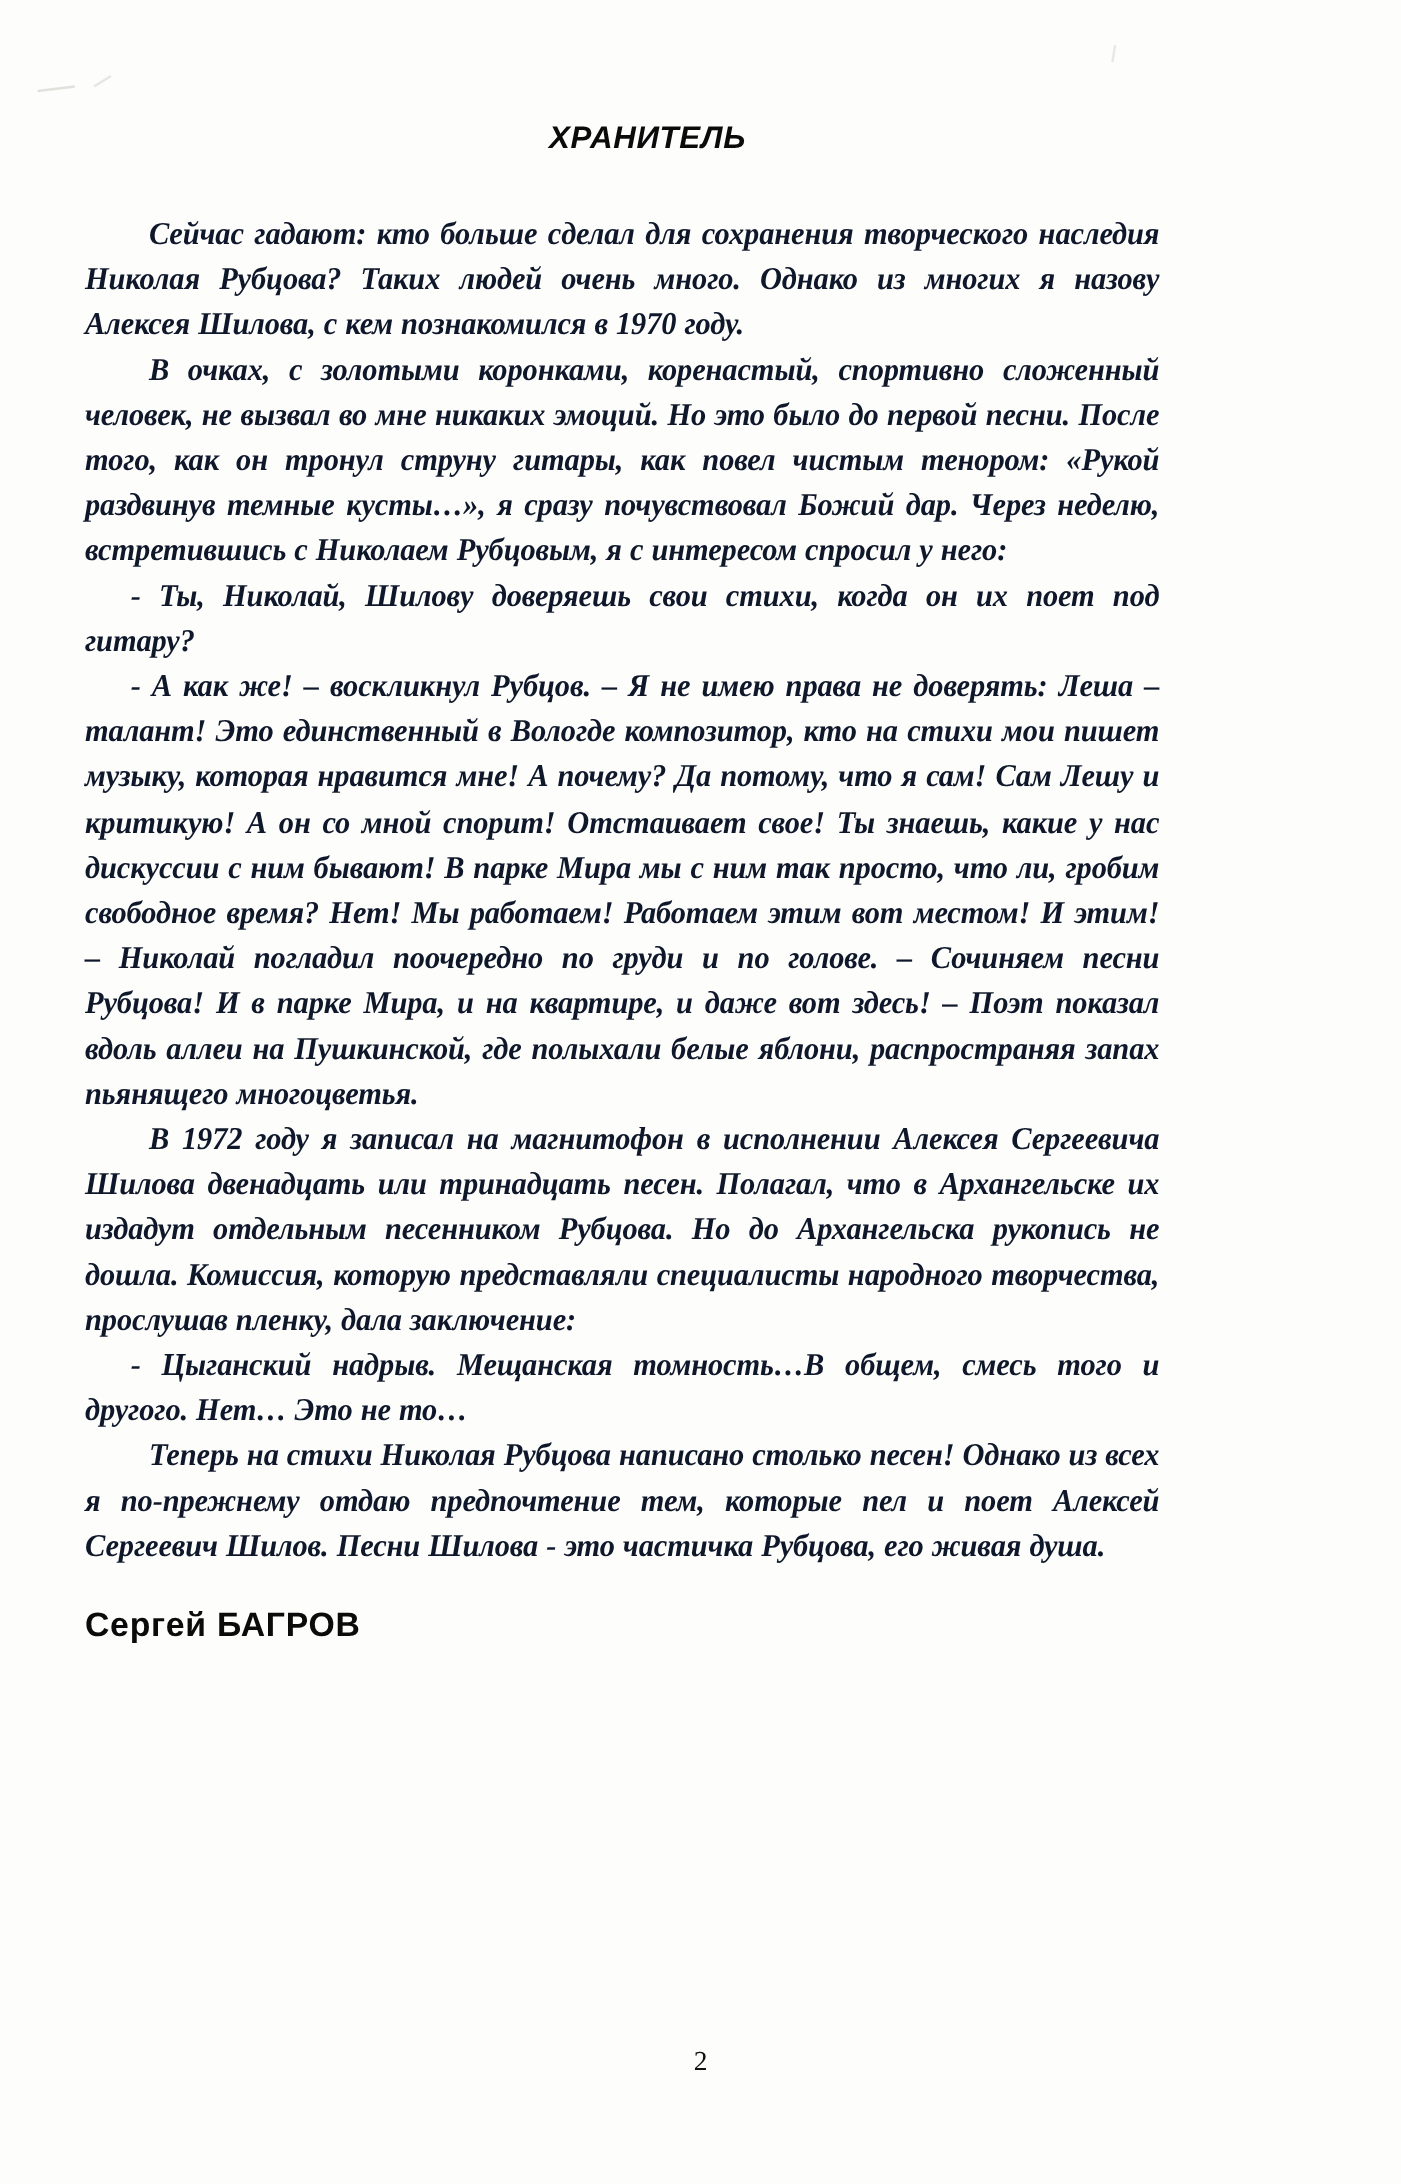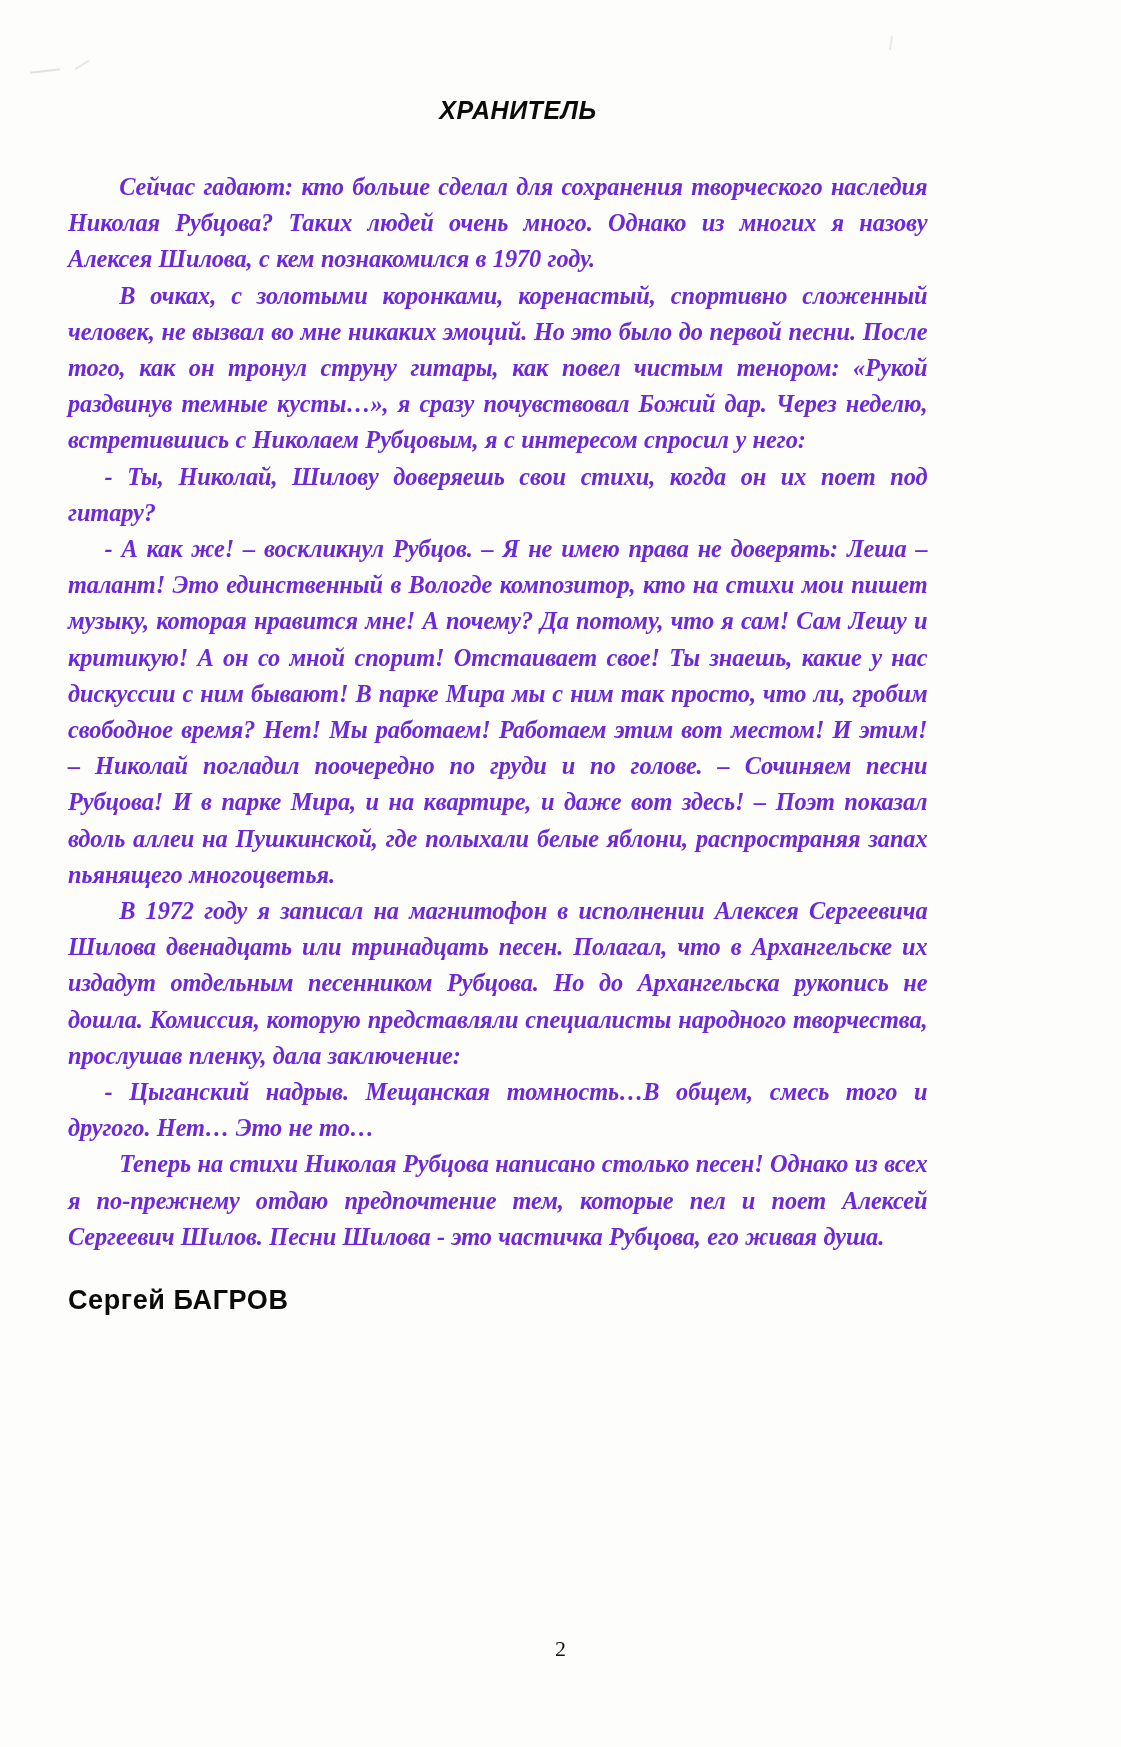--- a/index.html
+++ b/index.html
@@ -53,21 +53,21 @@
     font-family: "Liberation Sans", "DejaVu Sans", sans-serif;
     font-style: italic;
     font-weight: bold;
     font-size: 25px;
     letter-spacing: .5px;
     color: #0b0b0b;
   }
   .body-text {
     margin: 0;
     padding-top: 44px;
-    color: #6d28d9;
+    color: #0f172a;
   }
   p.para {
     margin: 0;
     font-family: "Liberation Serif", "DejaVu Serif", serif;
     font-weight: bold;
     font-style: italic;
     font-size: 25.5px;
     line-height: 36.2px;
     text-align: justify;
     text-indent: 2.1em;

